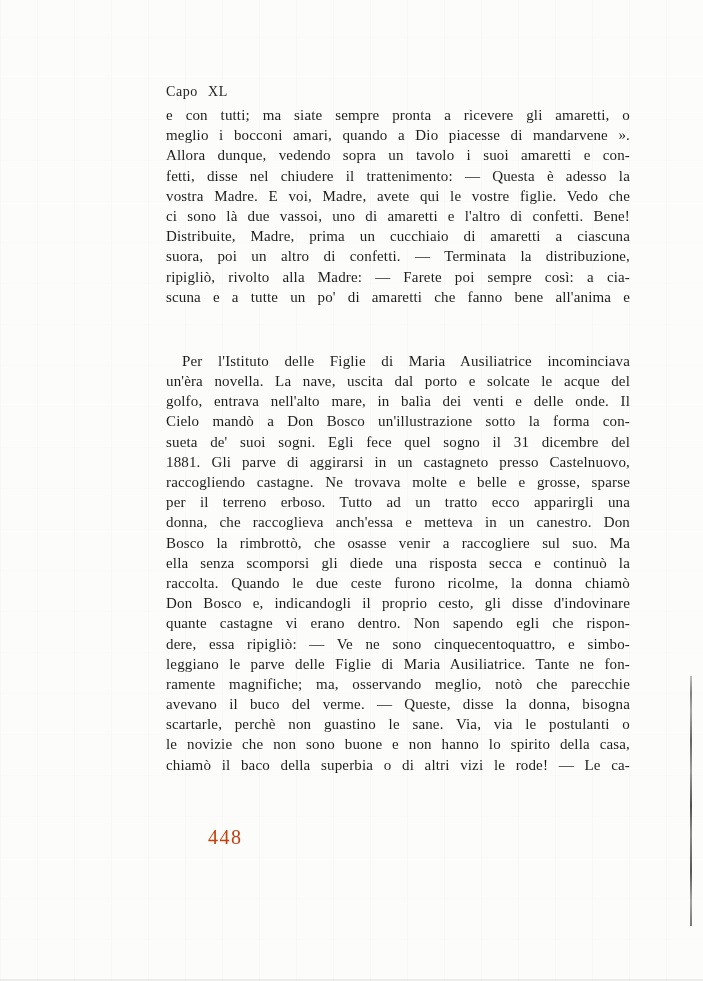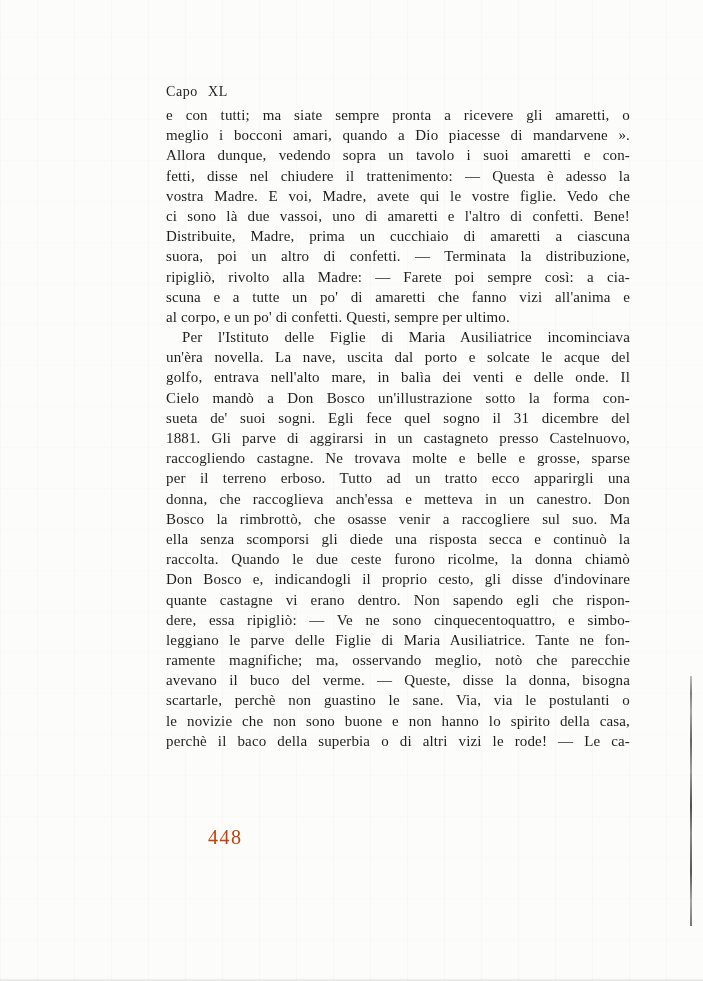--- a/index.html
+++ b/index.html
@@ -49,21 +49,21 @@
     line-height: 20.2px;
     font-size: 15px;
     letter-spacing: 0.15px;
     color: #1e1e1e;
   }
   .line.just {
     text-align: justify;
     -moz-text-align-last: justify;
     text-align-last: justify;
   }
-  .line.indent { text-indent: 16px; }
+  .line.indent { text-indent: 16px; margin-top: 44px; }
   .folio {
     position: absolute;
     top: 826px;
     left: 208px;
     font-size: 20px;
     letter-spacing: 1.5px;
     color: #c2410c;
   }
   .scan-artifact {
     position: absolute;
@@ -89,22 +89,21 @@
     <div>
       <div class="line just">e con tutti; ma siate sempre pronta a ricevere gli amaretti, o</div>
       <div class="line just">meglio i bocconi amari, quando a Dio piacesse di mandarvene ».</div>
       <div class="line just">Allora dunque, vedendo sopra un tavolo i suoi amaretti e con-</div>
       <div class="line just">fetti, disse nel chiudere il trattenimento: — Questa è adesso la</div>
       <div class="line just">vostra Madre. E voi, Madre, avete qui le vostre figlie. Vedo che</div>
       <div class="line just">ci sono là due vassoi, uno di amaretti e l'altro di confetti. Bene!</div>
       <div class="line just">Distribuite, Madre, prima un cucchiaio di amaretti a ciascuna</div>
       <div class="line just">suora, poi un altro di confetti. — Terminata la distribuzione,</div>
       <div class="line just">ripigliò, rivolto alla Madre: — Farete poi sempre così: a cia-</div>
-      <div class="line just">scuna e a tutte un po' di amaretti che fanno vizi all'anima e</div>
-      <div class="line">al corpo, e un po' di confetti. Questi, sempre per ultimo.</div>
+      <div class="line just">scuna e a tutte un po' di amaretti che fanno bene all'anima e</div>
     </div>
     <div>
       <div class="line just indent">Per l'Istituto delle Figlie di Maria Ausiliatrice incominciava</div>
       <div class="line just">un'èra novella. La nave, uscita dal porto e solcate le acque del</div>
       <div class="line just">golfo, entrava nell'alto mare, in balìa dei venti e delle onde. Il</div>
       <div class="line just">Cielo mandò a Don Bosco un'illustrazione sotto la forma con-</div>
       <div class="line just">sueta de' suoi sogni. Egli fece quel sogno il 31 dicembre del</div>
       <div class="line just">1881. Gli parve di aggirarsi in un castagneto presso Castelnuovo,</div>
       <div class="line just">raccogliendo castagne. Ne trovava molte e belle e grosse, sparse</div>
       <div class="line just">per il terreno erboso. Tutto ad un tratto ecco apparirgli una</div>
@@ -115,21 +114,21 @@
       <div class="line just">Don Bosco e, indicandogli il proprio cesto, gli disse d'indovinare</div>
       <div class="line just">quante castagne vi erano dentro. Non sapendo egli che rispon-</div>
       <div class="line just">dere, essa ripigliò: — Ve ne sono cinquecentoquattro, e simbo-</div>
       <div class="line just">leggiano le parve delle Figlie di Maria Ausiliatrice. Tante ne fon-</div>
     </div>
     <div>
       <div class="line just">ramente magnifiche; ma, osservando meglio, notò che parecchie</div>
       <div class="line just">avevano il buco del verme. — Queste, disse la donna, bisogna</div>
       <div class="line just">scartarle, perchè non guastino le sane. Via, via le postulanti o</div>
       <div class="line just">le novizie che non sono buone e non hanno lo spirito della casa,</div>
-      <div class="line just">perchè il baco della superbia o di altri vizi le rode! — Le ca-</div>
+      <div class="line just">chiamò il baco della superbia o di altri vizi le rode! — Le ca-</div>
     </div>
   </div>
 
 <div class="folio">448</div>
 
 <div class="scan-artifact"></div>
 
 <div class="bottom-edge"></div>
 
 </body></html>

